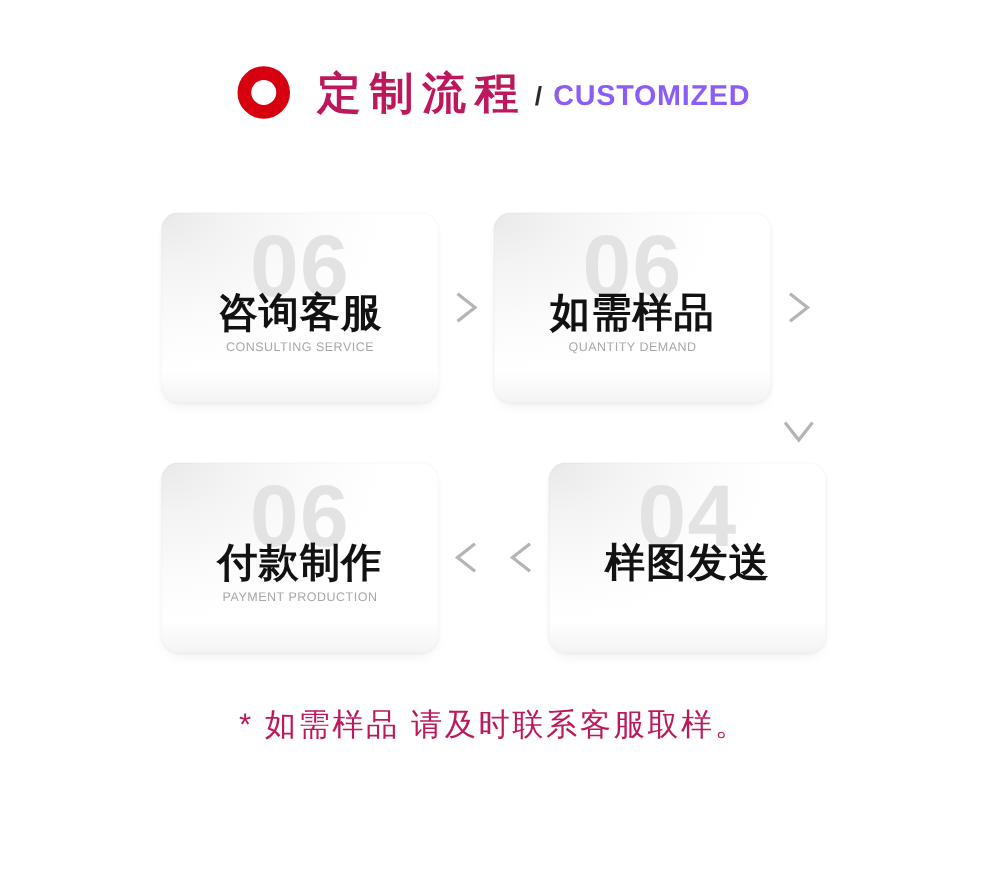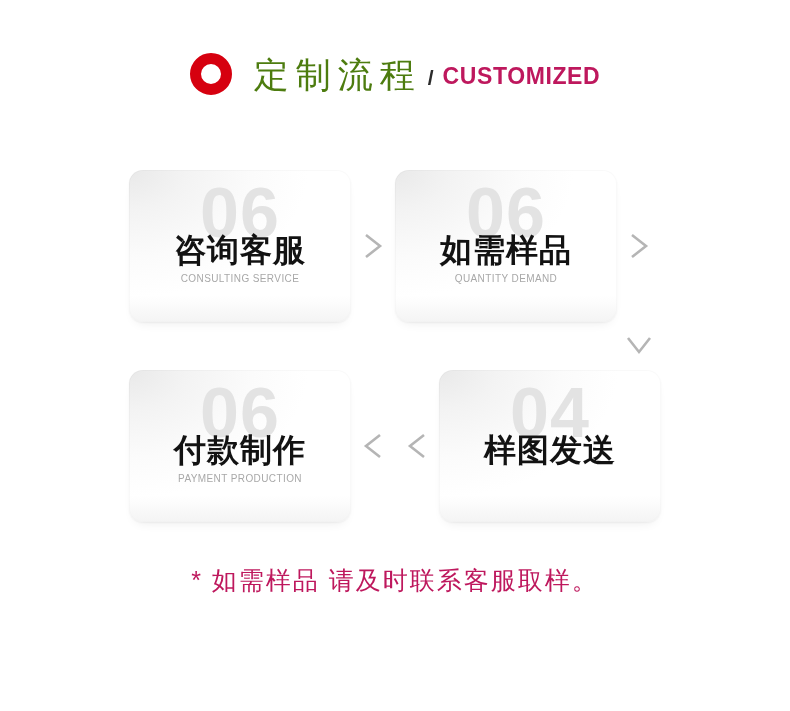--- a/index.html
+++ b/index.html
@@ -35,39 +35,39 @@
     width: 42px;
     height: 42px;
     border-radius: 50%;
     border: 11px solid #d6000f;
     box-sizing: border-box;
     margin-right: 22px;
     flex: none;
   }
   .title-cn {
     font-size: 35px;
-    font-weight: 400;
-    color: #4d7c0f;
+    font-weight: 700;
+    color: #be185d;
     letter-spacing: 7px;
     line-height: 1;
     white-space: nowrap;
   }
   .title-slash {
     font-size: 21px;
     font-weight: 700;
     color: #2b2b2b;
     margin: 0 9px 0 6px;
     line-height: 1;
     position: relative;
     top: 3px;
   }
   .title-en {
     font-size: 23px;
     font-weight: 700;
-    color: #be185d;
+    color: #8b5cf6;
     letter-spacing: 0.6px;
     line-height: 1;
     white-space: nowrap;
     position: relative;
     top: 2px;
   }
 
   
   .flow {
     position: absolute;

